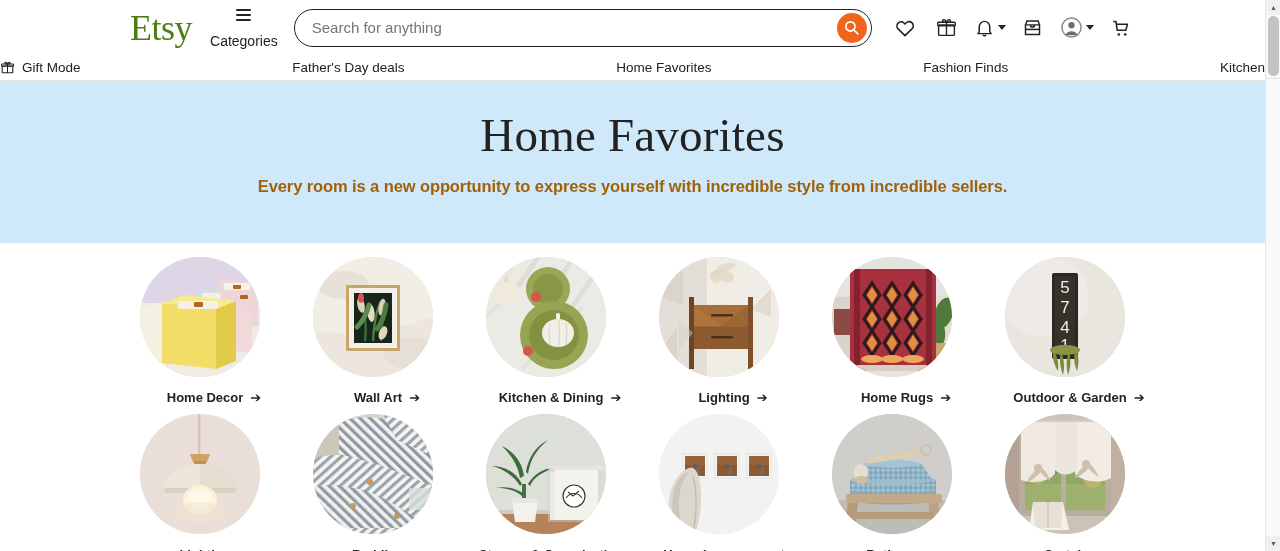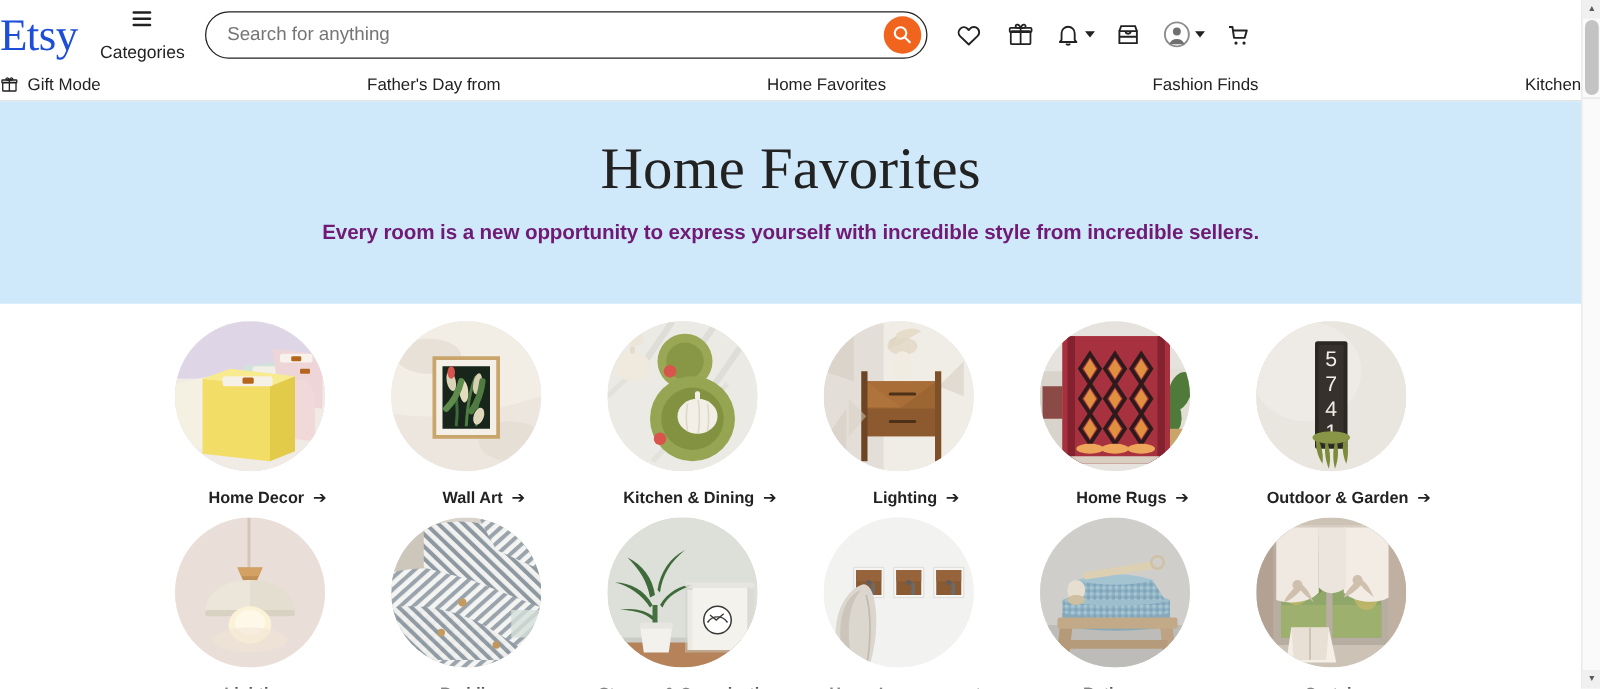--- a/index.html
+++ b/index.html
@@ -23,24 +23,25 @@
   .header {
     height: 55px;
     display: flex;
     align-items: center;
     padding: 0 24px 0 0;
     background: #fff;
     position: relative;
   }
   .logo {
     font-family: "Liberation Serif", serif;
-    color: #1d4ed8;
+    color: #4d7c0f;
     font-size: 36px;
     line-height: 36px;
     letter-spacing: -0.5px;
+    margin-left: 130px;
     user-select: none;
   }
   .categories {
     display: flex;
     align-items: center;
     gap: 9px;
     margin-left: 18px;
     font-size: 14px;
     color: #222;
     white-space: nowrap;
@@ -134,21 +135,21 @@
     font-family: "Liberation Serif", serif;
     font-size: 47px;
     font-weight: 400;
     color: #222;
     line-height: 56px;
     letter-spacing: 0.2px;
   }
   .hero p {
     font-size: 16.5px;
     font-weight: bold;
-    color: #701a75;
+    color: #a16207;
     margin-top: 14px;
     letter-spacing: -0.1px;
   }
 
   
   .grid-area { position: relative; }
   .grid {
     display: grid;
     grid-template-columns: repeat(6, 173px);
     justify-content: center;
@@ -295,21 +296,21 @@
       <svg viewBox="0 0 24 24" width="15" height="15" fill="none" stroke="#222" stroke-width="1.7">
         <rect x="3.5" y="9.5" width="17" height="11" rx="0.8"></rect>
         <rect x="2.5" y="6.4" width="19" height="3.6" rx="0.8"></rect>
         <line x1="12" y1="6.4" x2="12" y2="20.5"></line>
         <path d="M12 6.4C12 6.4 10.9 3.2 8.9 3.7 7.3 4 7.4 6.4 9.2 6.4z"></path>
         <path d="M12 6.4C12 6.4 13.1 3.2 15.1 3.7 16.7 4 16.6 6.4 14.8 6.4z"></path>
       </svg>
       <span>Gift Mode</span>
     </a>
     <a>
-      <span>Father's Day from</span>
+      <span>Father's Day deals</span>
     </a>
     <a>
       <span>Home Favorites</span>
     </a>
     <a>
       <span>Fashion Finds</span>
     </a>
     <a>
       <span>Kitchen</span>
     </a>

